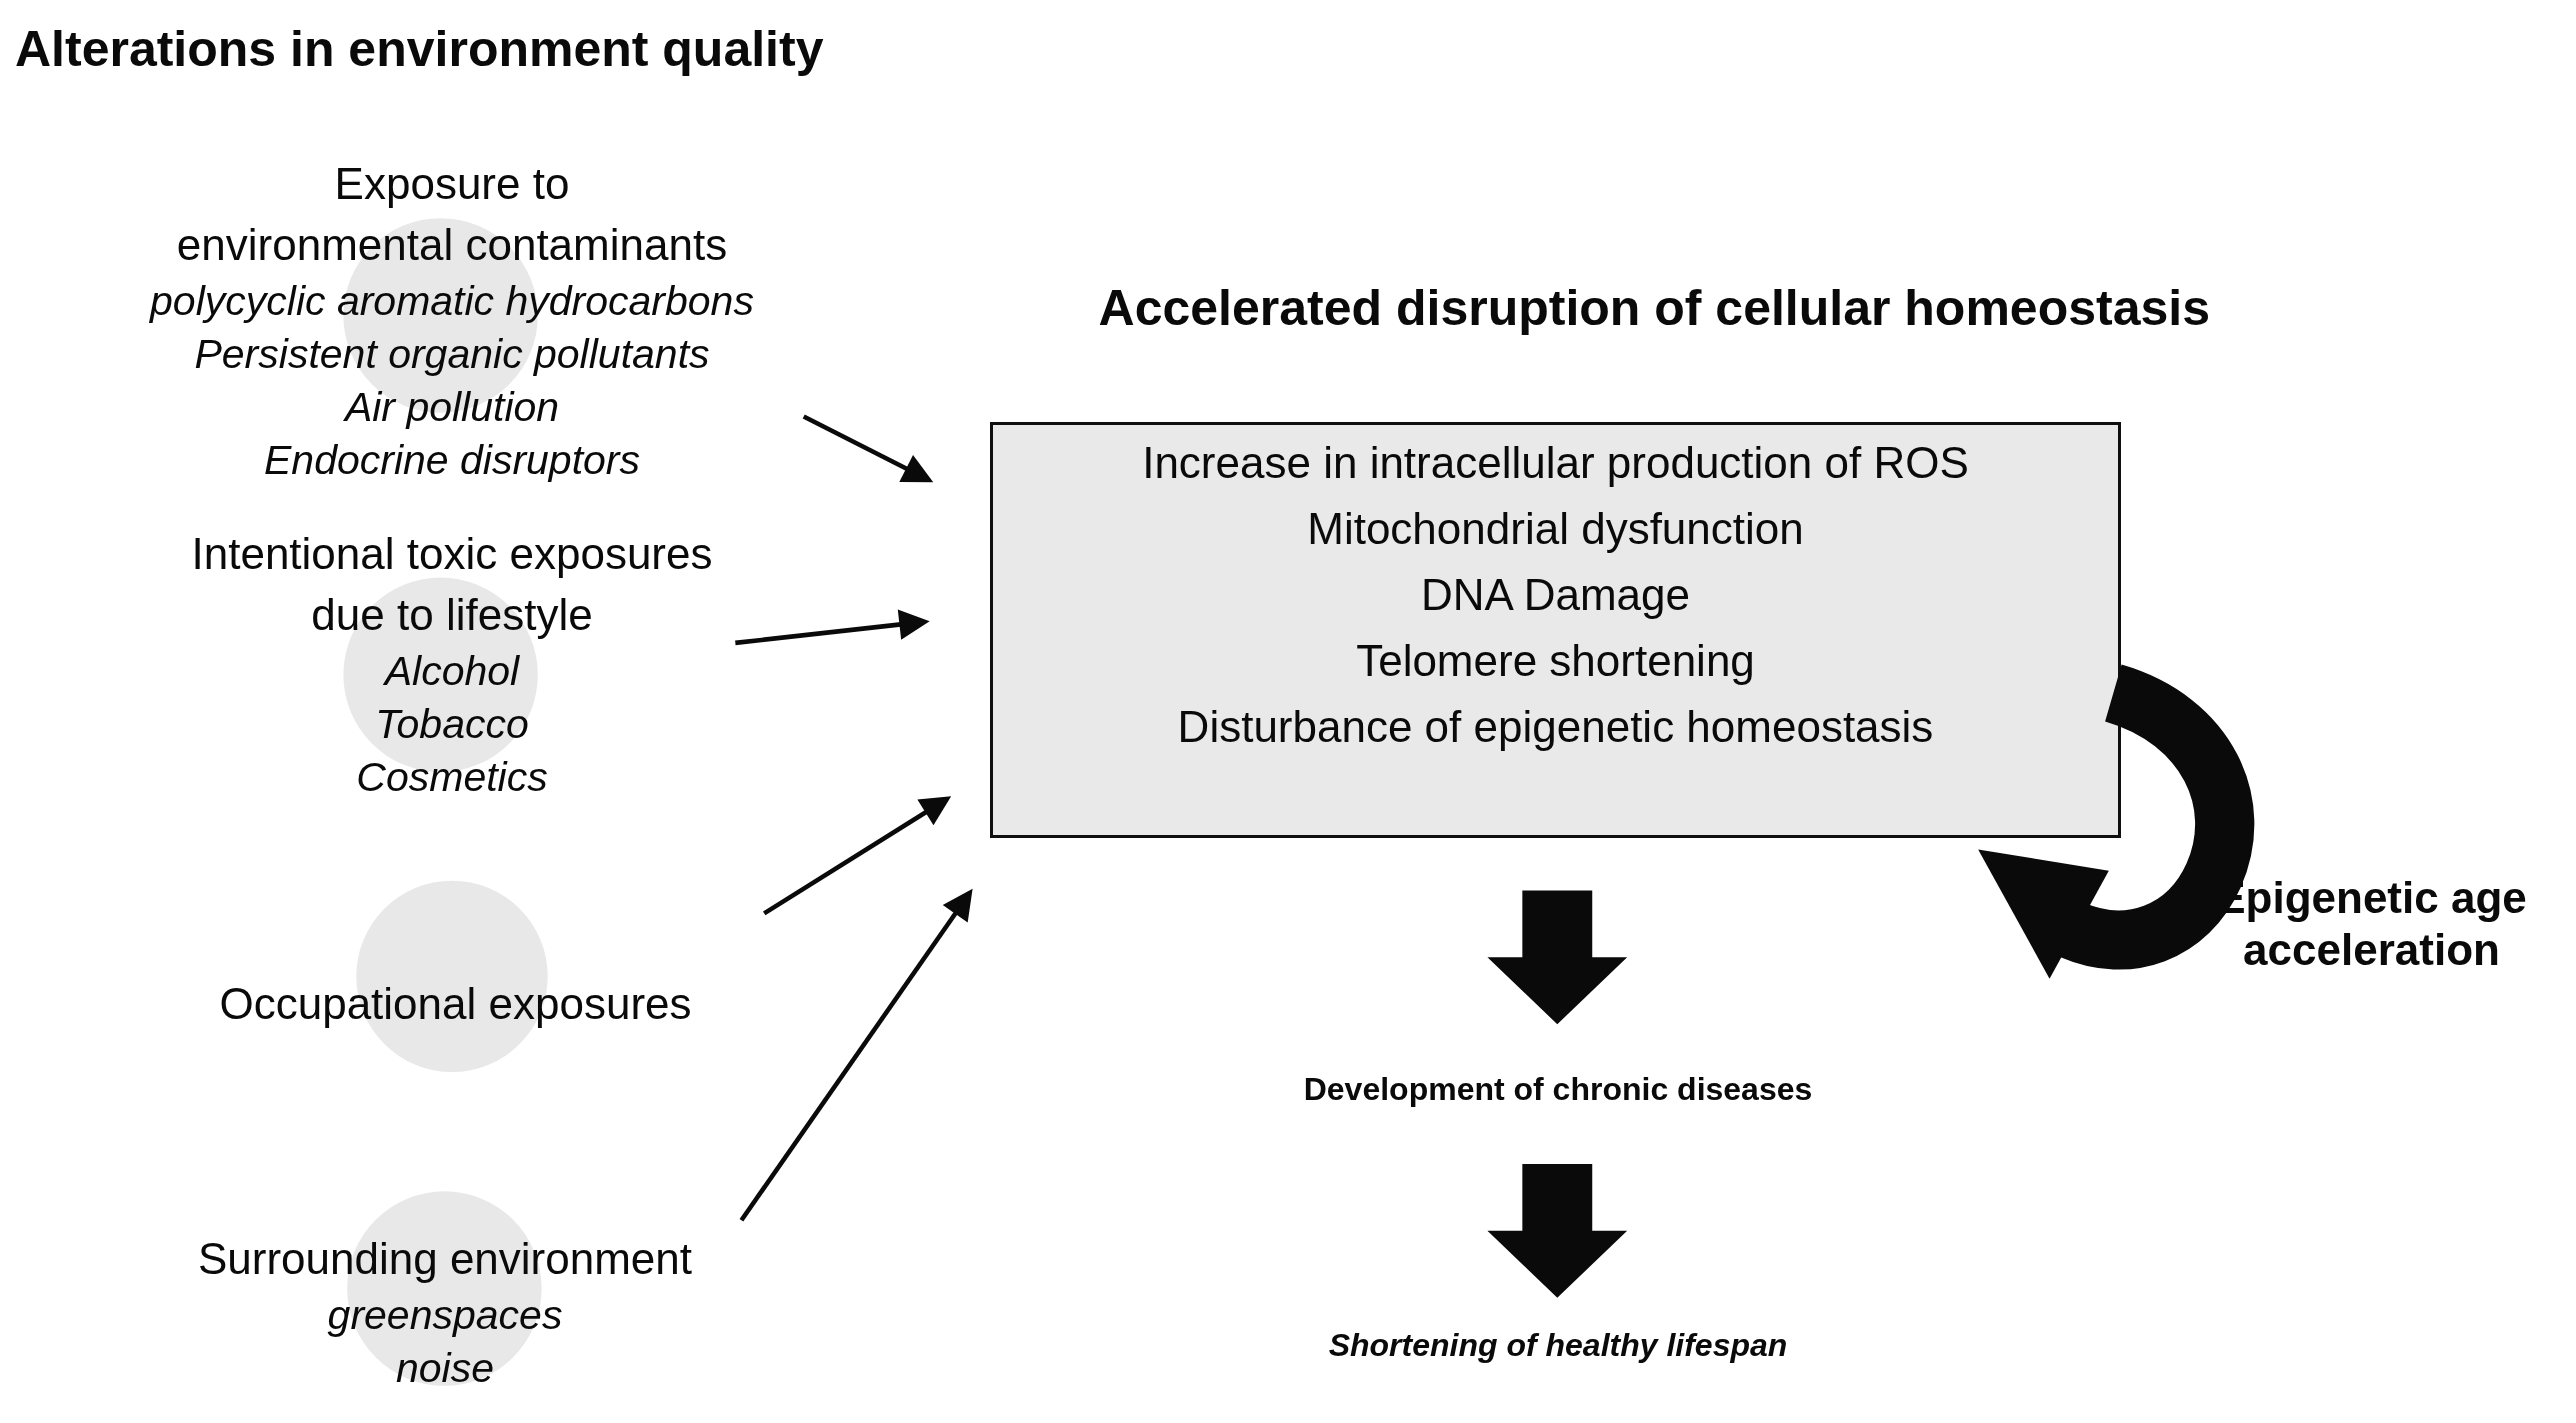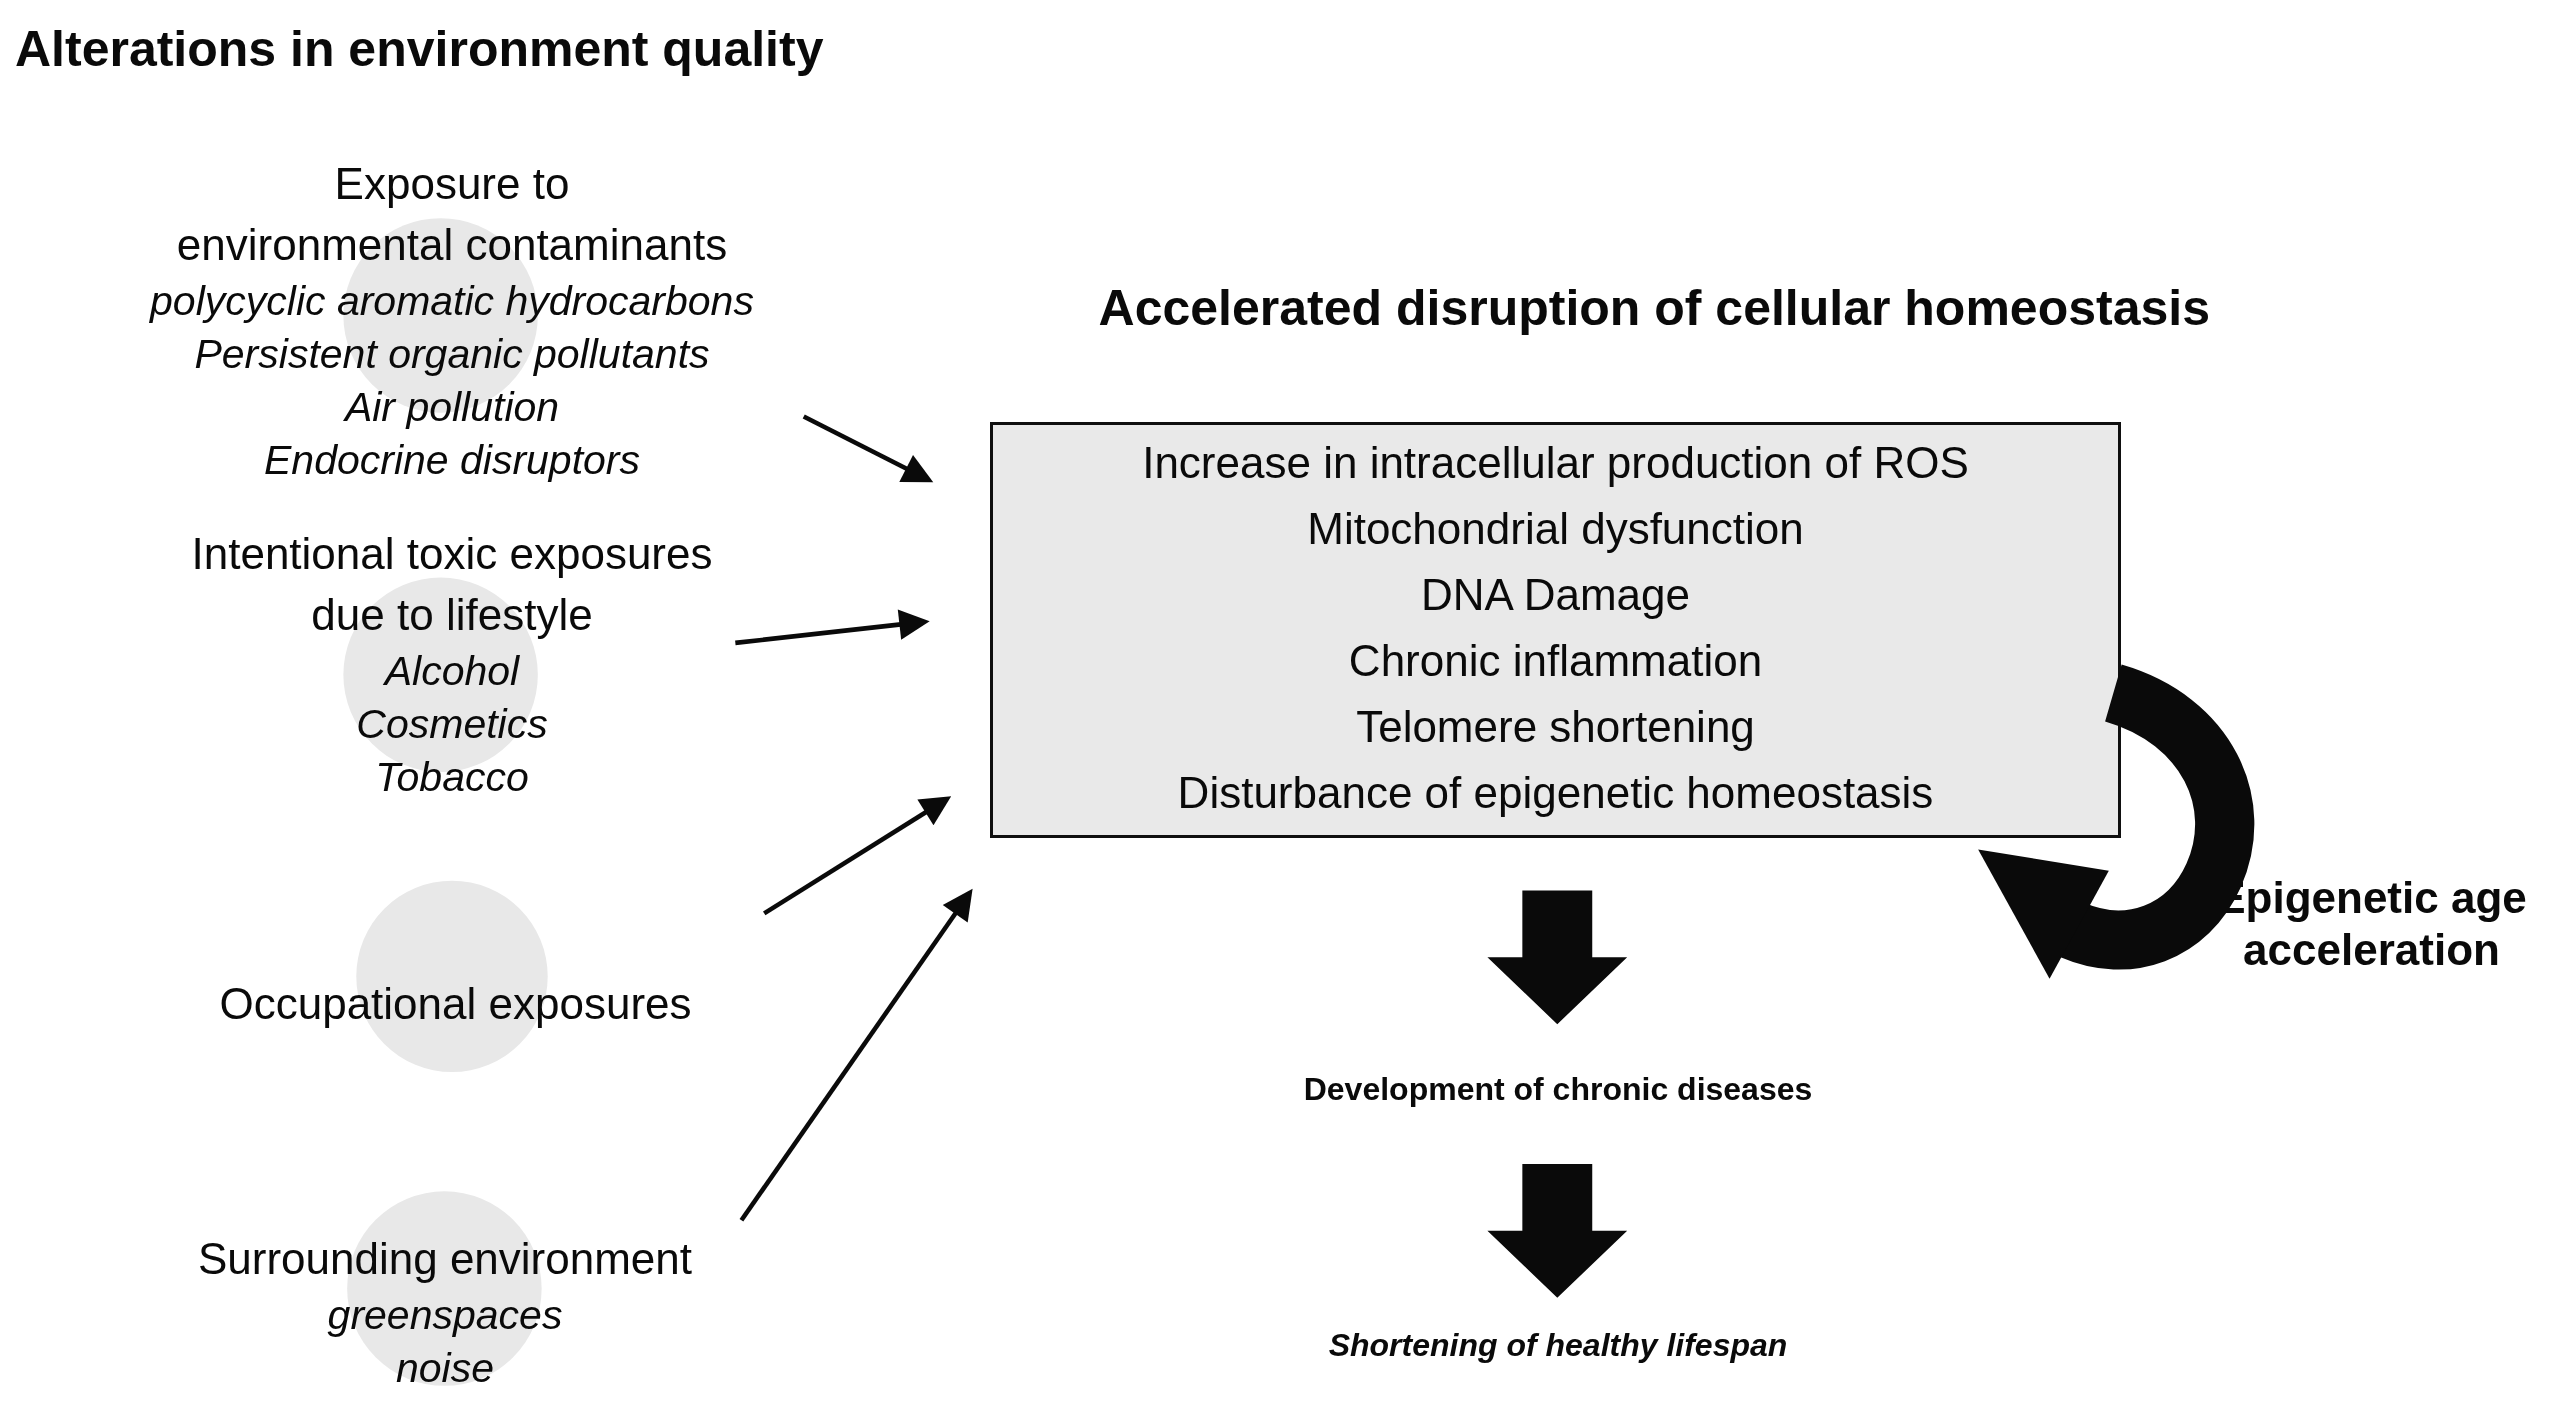--- a/index.html
+++ b/index.html
@@ -64,41 +64,40 @@
     <div class="g-item">Air pollution</div>
     <div class="g-item">Endocrine disruptors</div>
   </div>
 
   <div class="abs page-title">Alterations in environment quality</div>
 
   <div class="abs group g2">
     <div class="g-head">Intentional toxic exposures</div>
     <div class="g-head">due to lifestyle</div>
     <div class="g-item">Alcohol</div>
+    <div class="g-item">Tobacco</div>
     <div class="g-item">Cosmetics</div>
-    <div class="g-item">Tobacco</div>
   </div>
 
   <div class="abs group g3">
     <div class="g-head">Occupational exposures</div>
   </div>
 
   <div class="abs group g4">
     <div class="g-head">Surrounding environment</div>
     <div class="g-item">greenspaces</div>
     <div class="g-item">noise</div>
   </div>
 
   <div class="abs main-heading">Accelerated disruption of cellular homeostasis</div>
 
   <div class="abs center-box">
     <div class="box-line">Increase in intracellular production of ROS</div>
     <div class="box-line">Mitochondrial dysfunction</div>
     <div class="box-line">DNA Damage</div>
-    <div class="box-line">Chronic inflammation</div>
     <div class="box-line">Telomere shortening</div>
     <div class="box-line">Disturbance of epigenetic homeostasis</div>
   </div>
 
   <div class="abs outcome o1">Development of chronic diseases</div>
   <div class="abs outcome o2">Shortening of healthy lifespan</div>
 
   <div class="abs feedback-label">
     <div>Epigenetic age</div>
     <div>acceleration</div>

